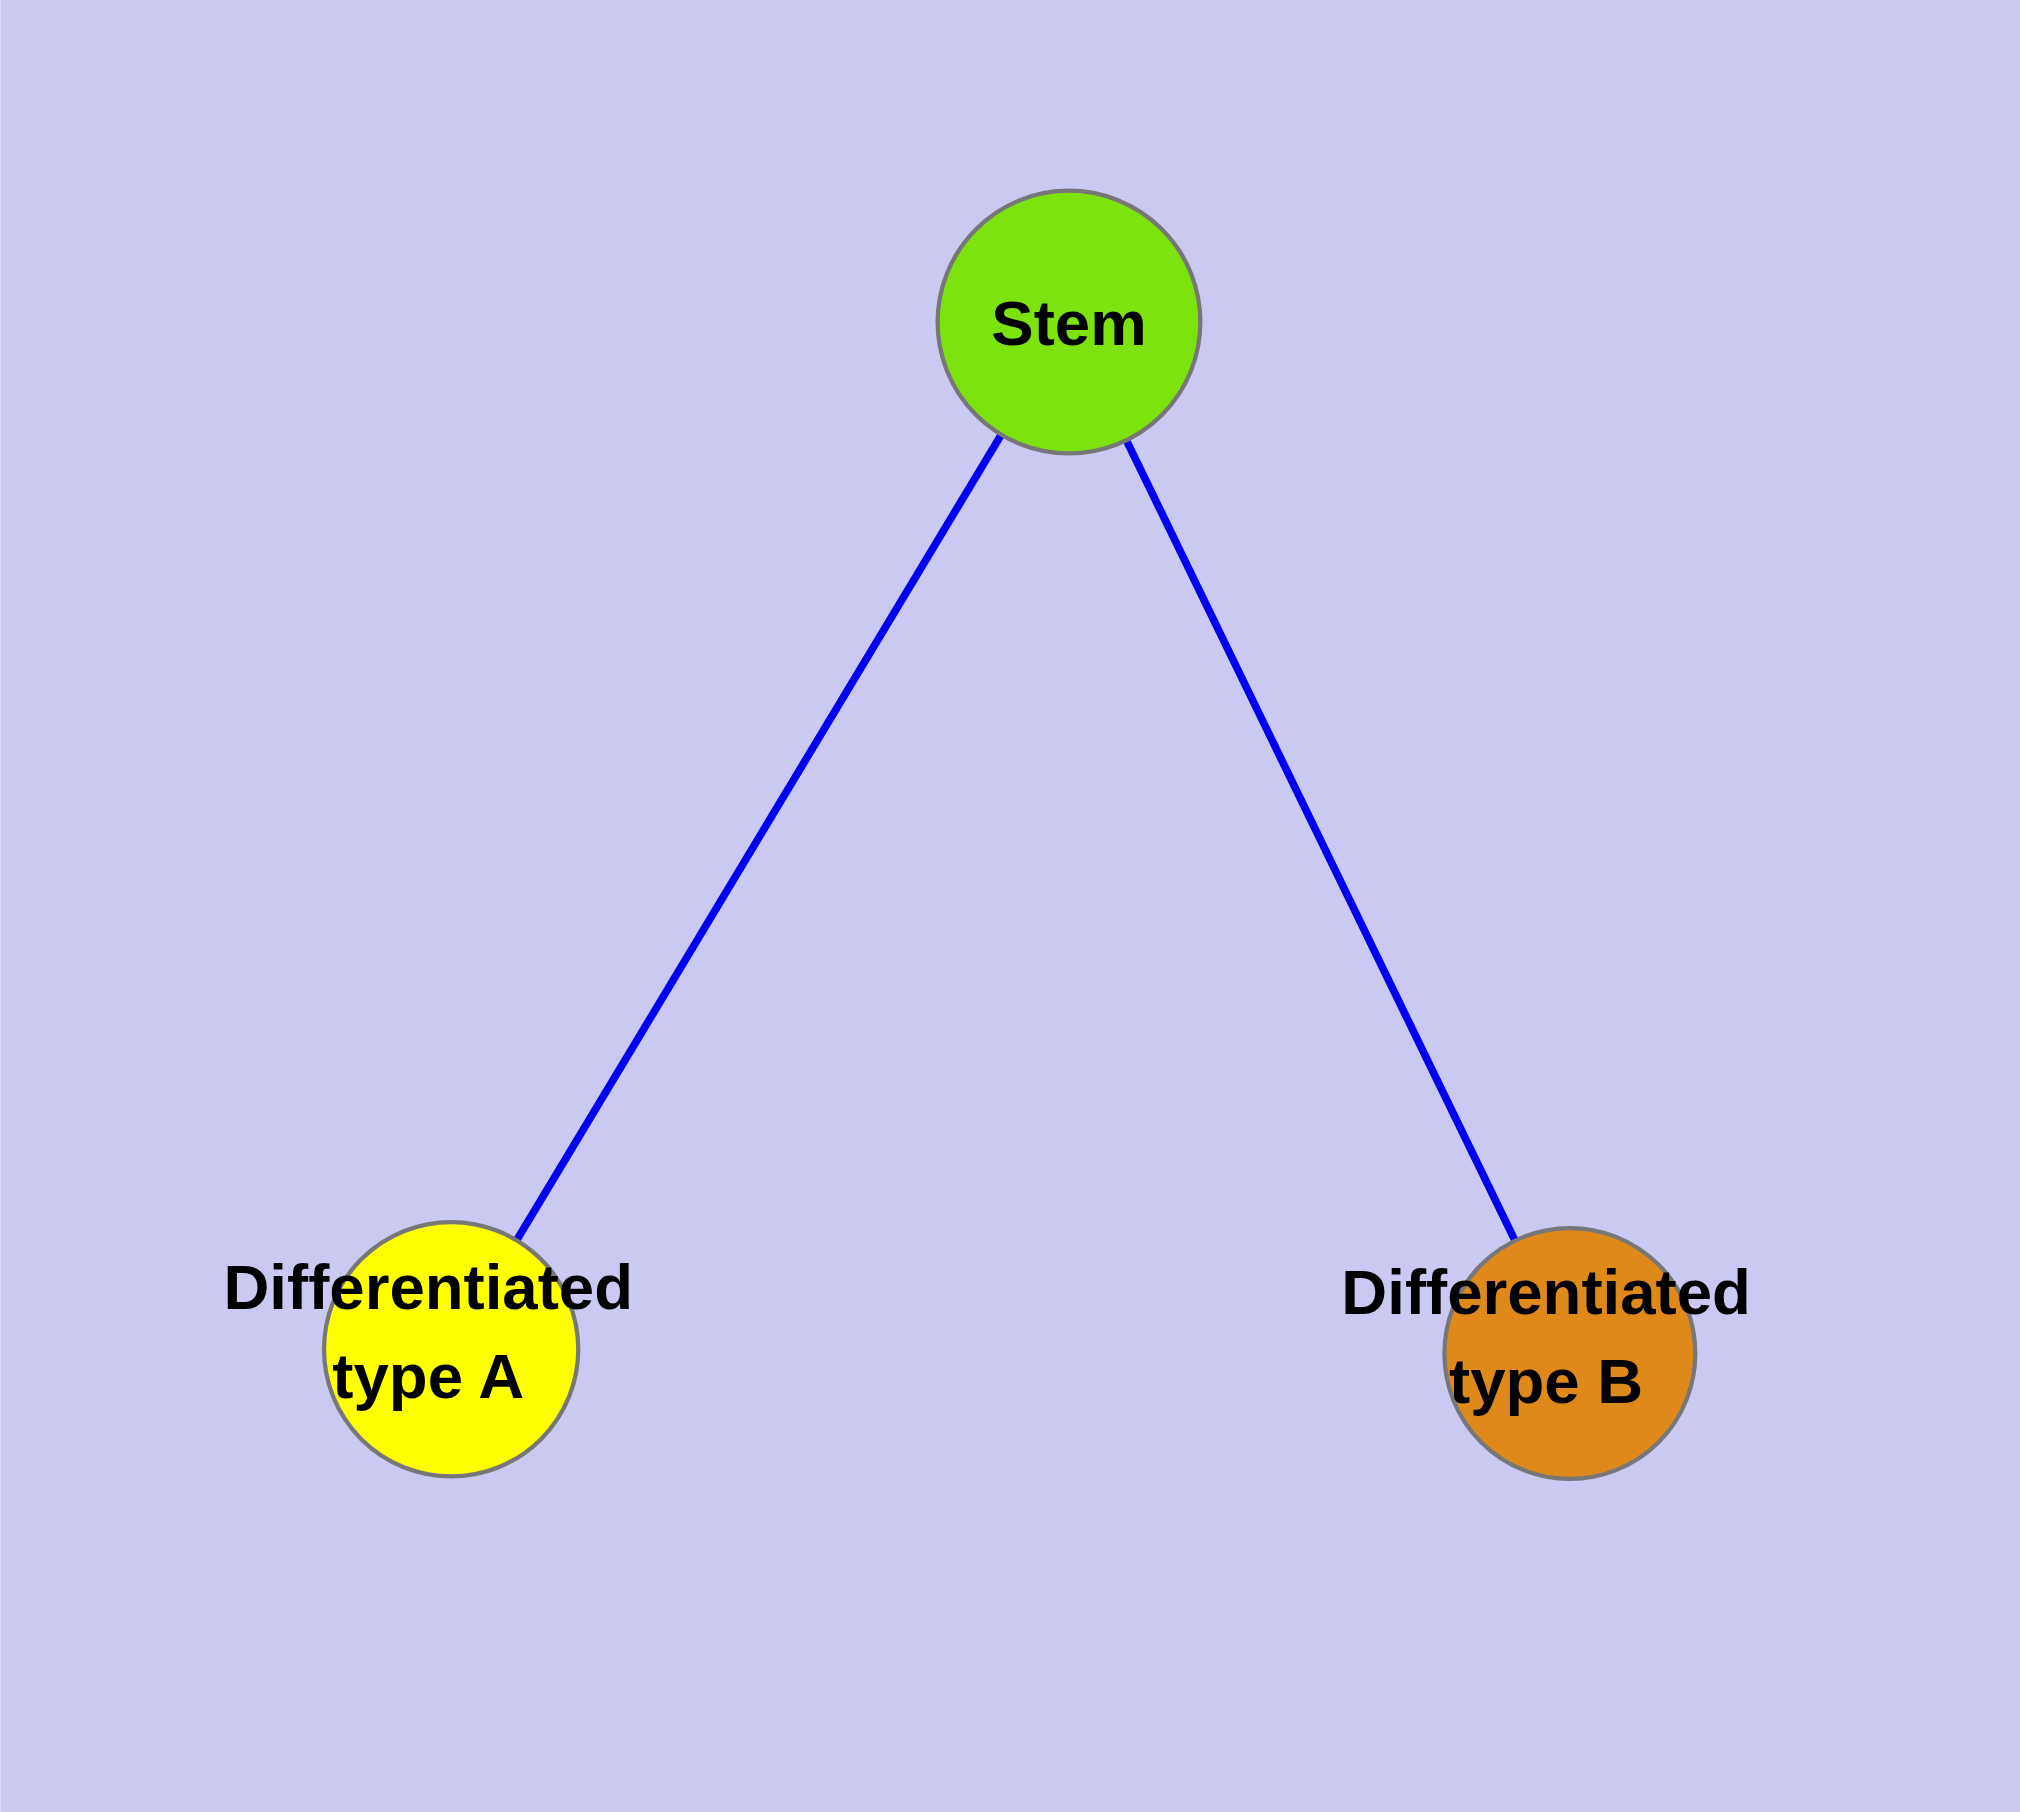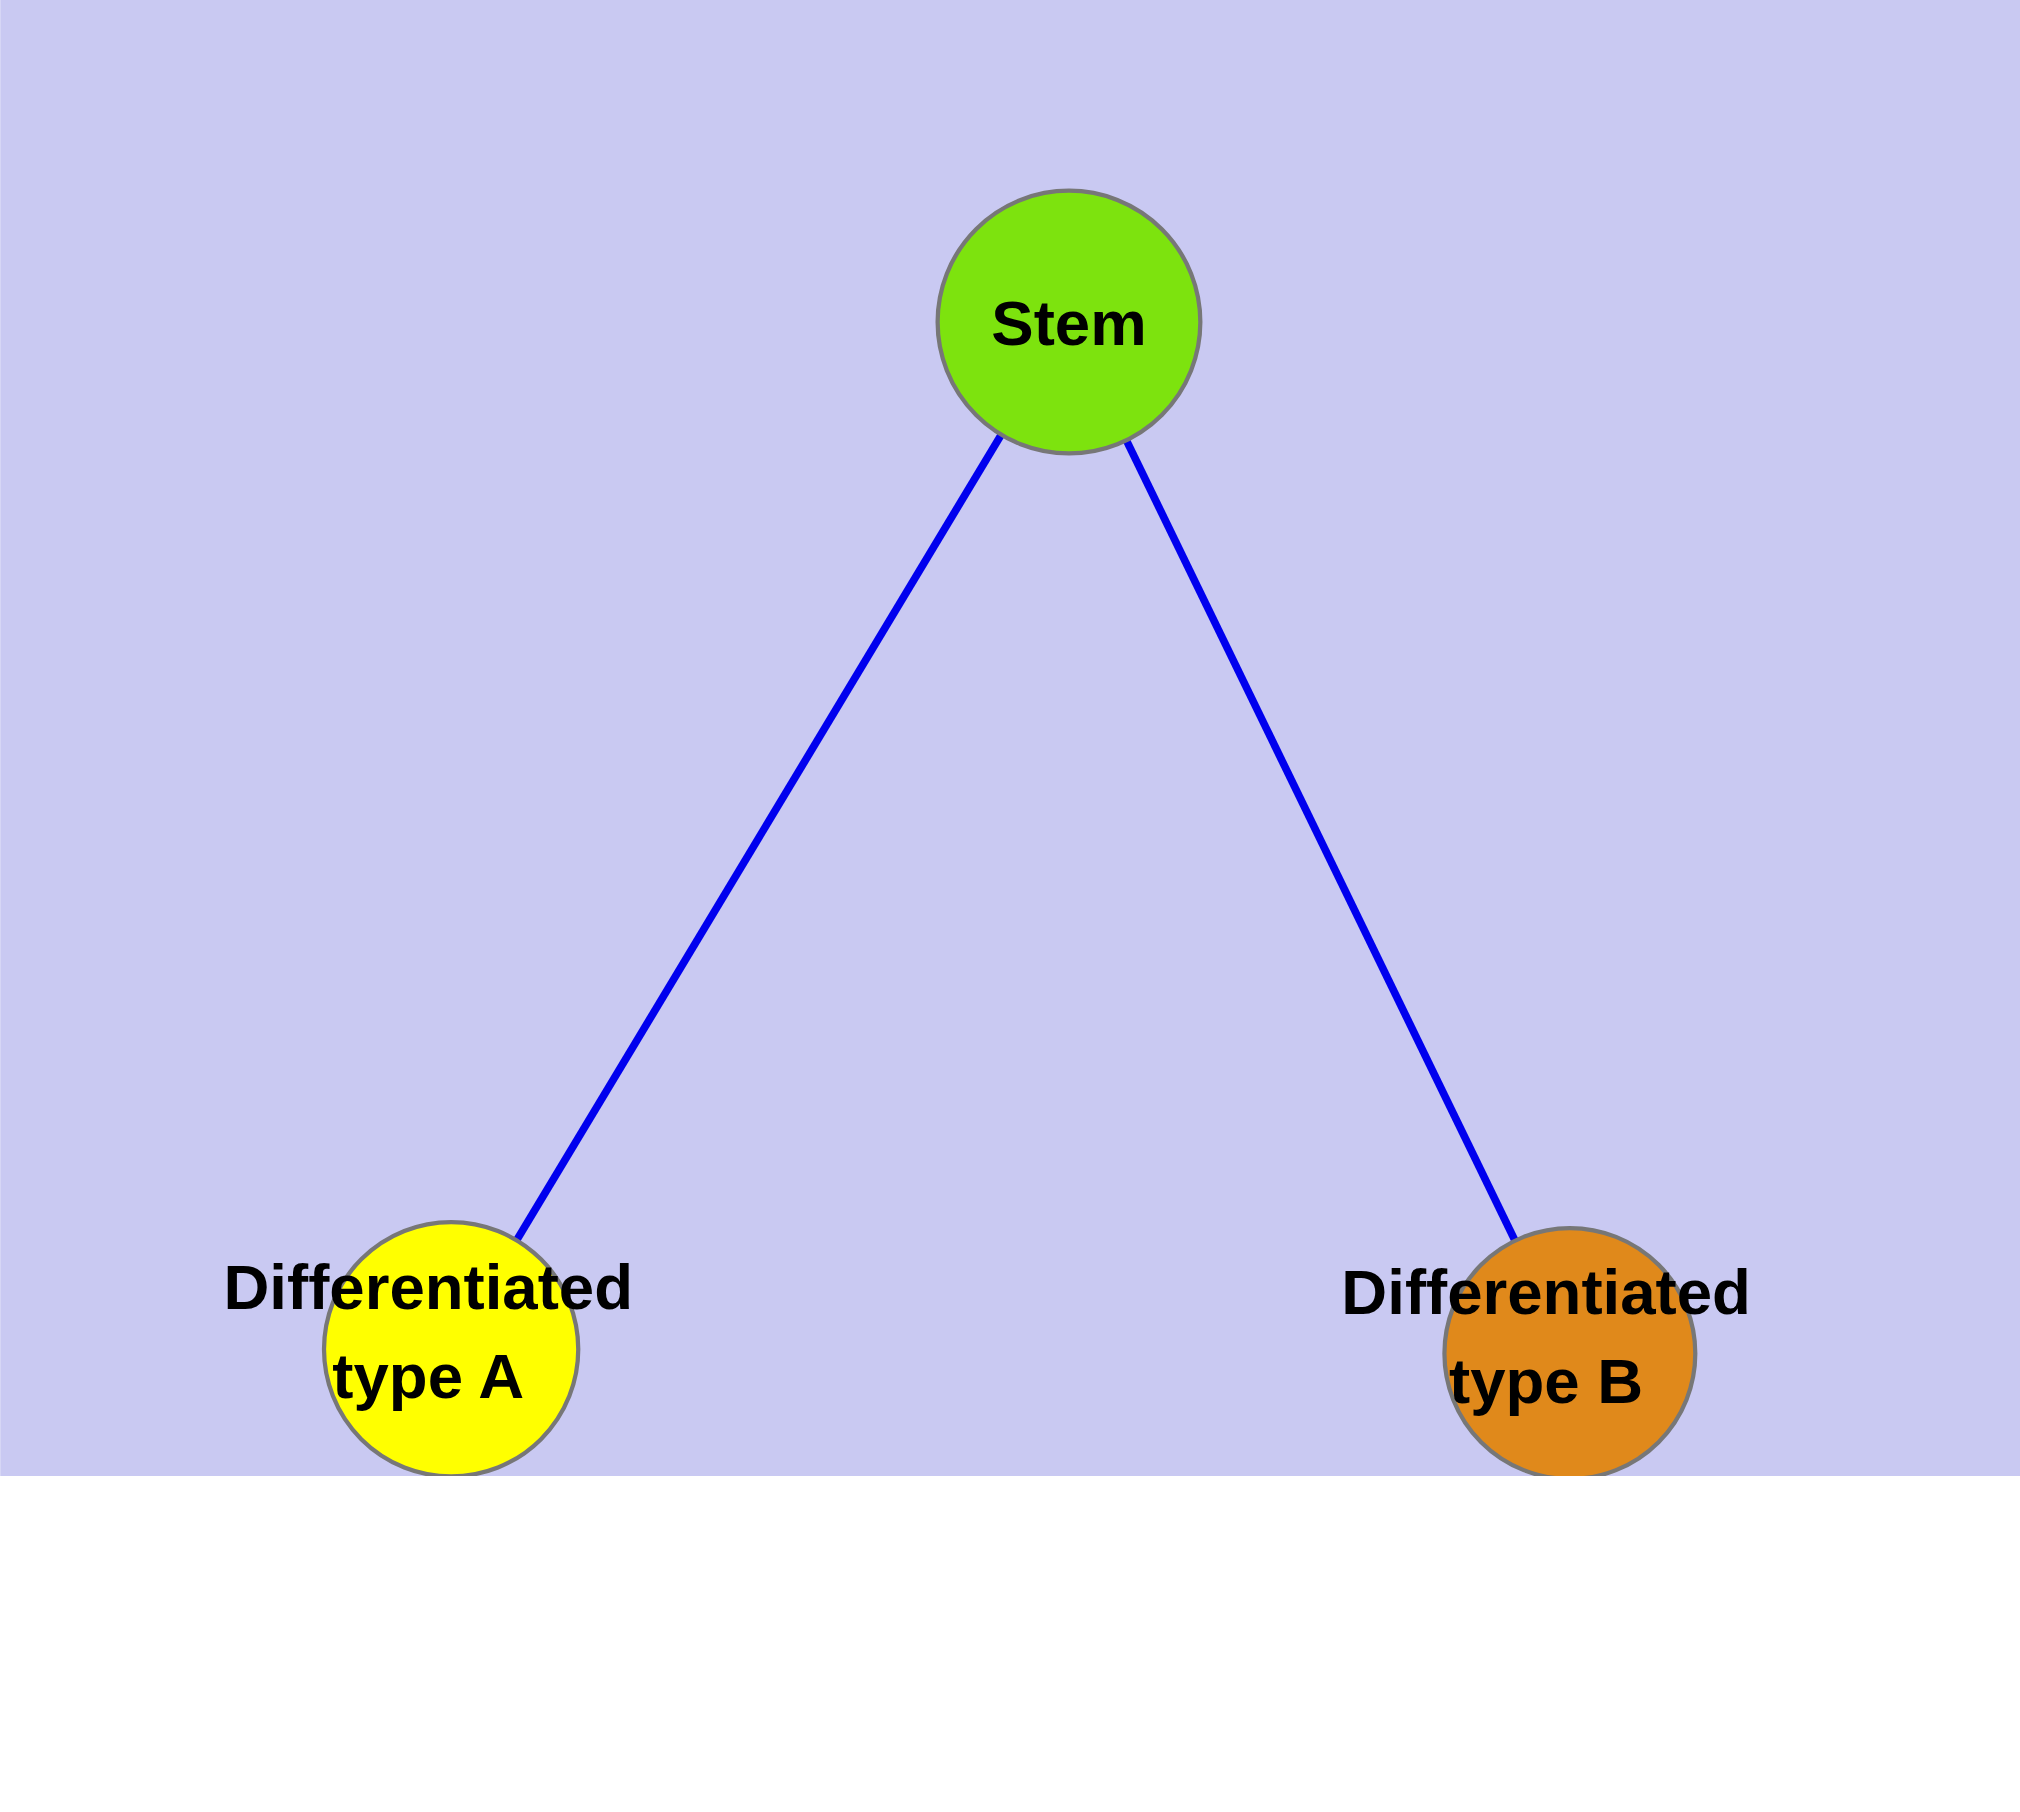--- a/index.html
+++ b/index.html
@@ -4,21 +4,21 @@
 <style>
   html, body {
     margin: 0;
     padding: 0;
     background: #ffffff;
     font-family: "Liberation Sans", sans-serif;
   }
   .canvas-wrap {
     position: relative;
     width: 2021px;
-    height: 1476px;
+    height: 1812px;
     overflow: hidden;
   }
   svg.graph {
     display: block;
     width: 2021px;
     height: 1812px;
   }
   .node-label {
     font-family: "Liberation Sans", sans-serif;
     font-weight: bold;

